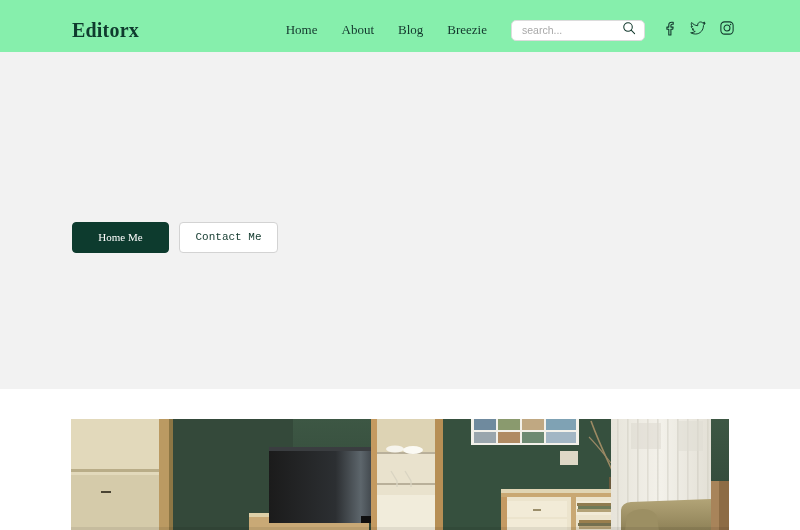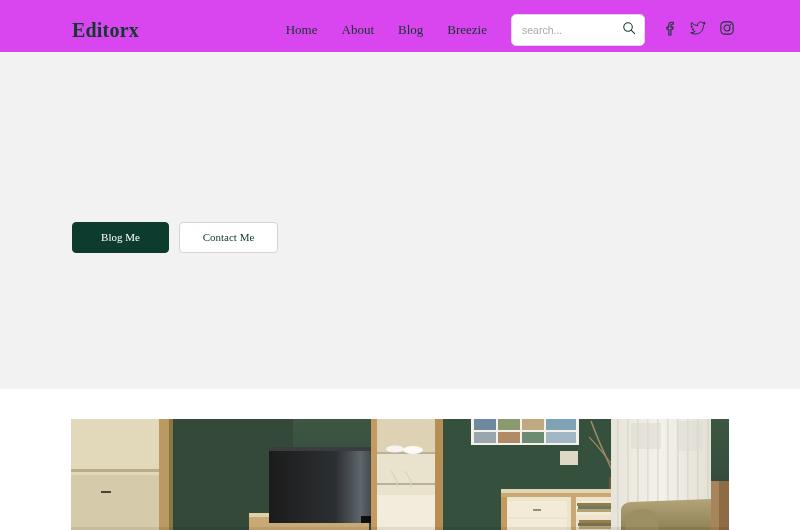--- a/index.html
+++ b/index.html
@@ -19,21 +19,21 @@
   .page {
     width: 800px;
     height: 530px;
     position: relative;
     background: #ffffff;
   }
 
   
   .header {
     height: 52px;
-    background: #d946ef;
+    background: #86efac;
     display: flex;
     align-items: center;
     padding: 8px 66px 0 72px;
     position: relative;
     justify-content: flex-end;
   }
 
   .logo {
     font-family: "Liberation Serif", "DejaVu Serif", serif;
     font-size: 20px;
@@ -60,21 +60,21 @@
     font-family: "Liberation Serif", "DejaVu Serif", serif;
     font-size: 13px;
     color: #12362c;
     text-decoration: none;
     white-space: nowrap;
     cursor: pointer;
   }
 
   .search-box {
     width: 134px;
-    height: 32px;
+    height: 21px;
     border: 1px solid #dcdcdc;
     border-radius: 5px;
     background: #ffffff;
     display: flex;
     align-items: center;
     padding: 0 8px 0 10px;
     margin-right: 18px;
   }
 
   .search-input {
@@ -142,20 +142,21 @@
     background: #0d3b2e;
     color: #ffffff;
     border: 1px solid #0d3b2e;
   }
 
   .btn-secondary {
     width: 99px;
     background: #ffffff;
     color: #12392d;
     border: 1px solid #d3d3d3;
+    font-family: Liberation Mono, monospace;
   }
 
   
   .photo-band {
     background: #ffffff;
     height: 141px;
     padding-top: 30px;
   }
 
   .photo {
@@ -217,21 +218,21 @@
             <circle cx="12.1" cy="3.9" r="0.85" fill="#12392d"></circle>
           </svg>
         </span>
       </div>
 
     </div>
   </div>
 
   <div class="hero">
     <div class="hero-actions">
-      <button class="btn btn-primary">Blog Me</button>
+      <button class="btn btn-primary">Home Me</button>
       <button class="btn btn-secondary">Contact Me</button>
     </div>
   </div>
 
   <div class="photo-band">
     <div class="photo" title="Interior of a living room with dark green wall, light wood cabinetry, a black television, glass display shelves, a sideboard with books, a vase of branches, framed photos, sheer curtains and an olive armchair">
       <svg viewBox="0 0 658 112" preserveAspectRatio="none">
         <defs>
           <linearGradient id="wallG" x1="0" y1="0" x2="0" y2="1">
             <stop offset="0" stop-color="#3d5744"></stop>

